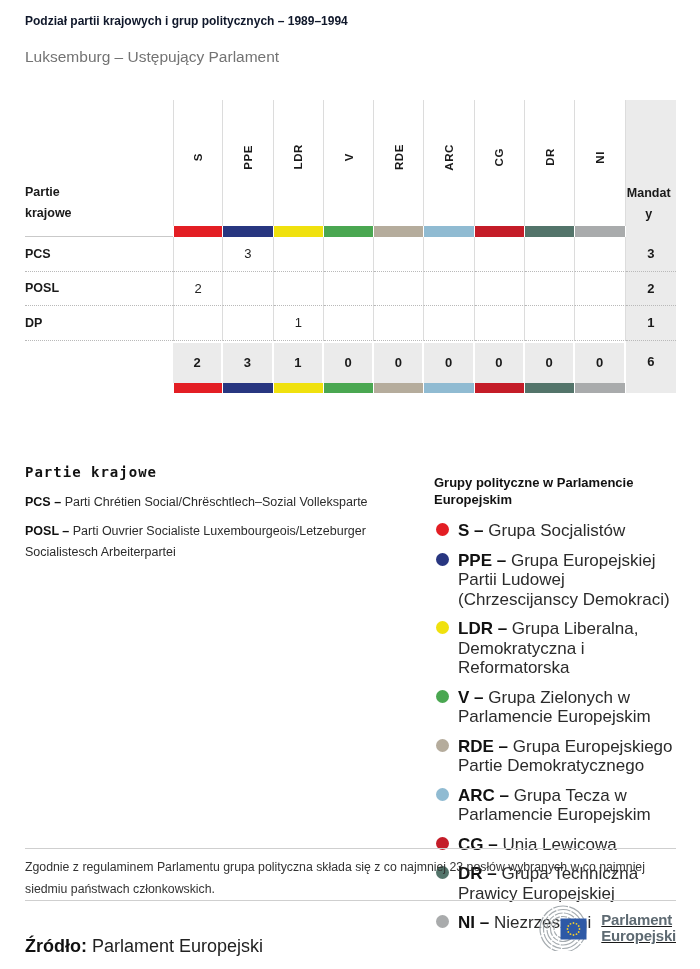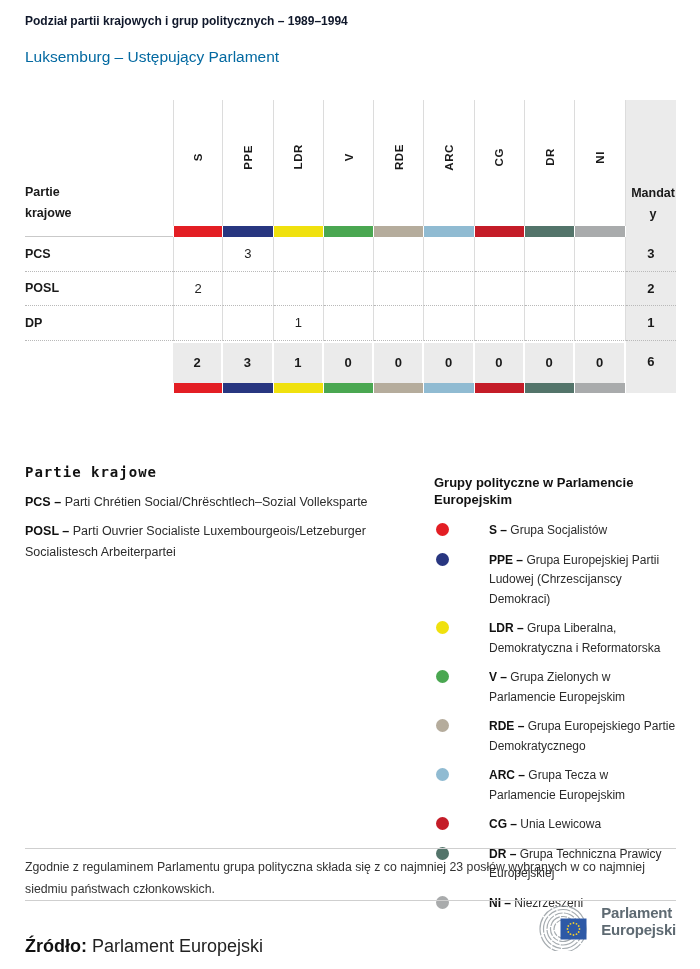--- a/index.html
+++ b/index.html
@@ -3,21 +3,21 @@
 <meta charset="utf-8">
 <style>
   html,body{margin:0;padding:0;}
   body{
     width:700px;height:969px;background:#ffffff;position:relative;
     font-family:"Liberation Sans", sans-serif;color:#1a1a1a;overflow:hidden;
   }
   .abs{position:absolute;}
   
   .title{top:14px;left:25px;font-size:12px;font-weight:bold;color:#0f172a;}
-  .subtitle{top:48px;left:25px;font-size:15.5px;font-weight:400;color:#0369a1;}
+  .subtitle{top:48px;left:25px;font-size:15.5px;font-weight:400;color:#737373;}
   
   .ptable{
     top:100px;left:25px;width:651px;
     display:grid;
     grid-template-columns:148px repeat(9,50.3px) 50.4px;
     grid-template-rows:126px 11px 34.5px 34.5px 34.5px 42px 10px;
   }
   .cell{box-sizing:border-box;}
   .hcell{
     display:flex;align-items:center;justify-content:center;
@@ -25,21 +25,21 @@
   }
   .hcell.first{border-left:1px solid #dcdcdc;}
   .hcell span{
     writing-mode:vertical-rl;transform:rotate(180deg);
     font-weight:bold;font-size:11.5px;letter-spacing:.6px;color:#1a1a1a;
   }
   .hlabel{display:flex;align-items:flex-end;padding-bottom:2px;}
   .hlabel span{font-weight:bold;font-size:12.5px;line-height:21px;width:60px;}
   .grycol{background:#ebebeb;}
   .hseats{
-    display:flex;align-items:flex-end;justify-content:flex-end;padding-bottom:1px;
+    display:flex;align-items:flex-end;justify-content:flex-start;padding-bottom:1px;
   }
   .hseats span{
     font-weight:bold;font-size:12.5px;line-height:21px;text-align:center;
     width:46px;word-break:break-all;
   }
   .barlabel{border-bottom:1px solid #c9c9c9;}
   .barcell{border-right:1px solid #fff;}
   .barcell.first{border-left:1px solid #fff;}
   .pcell{
     display:flex;align-items:center;font-weight:bold;font-size:12.5px;
@@ -76,30 +76,30 @@
   .lp-item b{color:#111;margin-top:16px;}
   .legend-groups{top:474px;left:434px;width:243px;}
   .legend-groups h3{
     margin:0 0 13px 0;font-size:13px;font-weight:bold;line-height:17px;color:#111;
   }
   .lg-item{display:flex;margin-bottom:10px;}
   .lg-dot{
     width:13px;height:13px;border-radius:50%;flex:0 0 13px;
     margin:2px 9px 0 2px;
   }
-  .lg-text{font-size:12px;line-height:19.5px;color:#2b2b2b;margin-left:31px;}
+  .lg-text{font-size:17px;line-height:19.5px;color:#2b2b2b;}
   .lg-text b{color:#111;}
   
   .rule{left:25px;width:651px;border-top:1px solid #cfcfcf;height:0;}
   .rule1{top:848px;}
   .rule2{top:900px;}
   .footnote{top:856px;left:25px;width:650px;font-size:12.3px;line-height:22px;color:#333;}
   .source{top:936px;left:25px;font-size:18px;color:#222;}
   .source b{color:#111;}
-  .logo{top:905px;right:24px;display:flex;gap:8px;}
+  .logo{top:905px;right:24px;display:flex;align-items:center;gap:8px;text-decoration:underline;}
   .logo-text{
     font-weight:bold;font-size:15px;line-height:16.5px;color:#5e6a72;
     letter-spacing:-.2px;
   }
 </style>
 </head>
 <body>
 
 <div class="abs title">Podział partii krajowych i grup politycznych – 1989–1994</div>
 <div class="abs subtitle">Luksemburg – Ustępujący Parlament</div>

